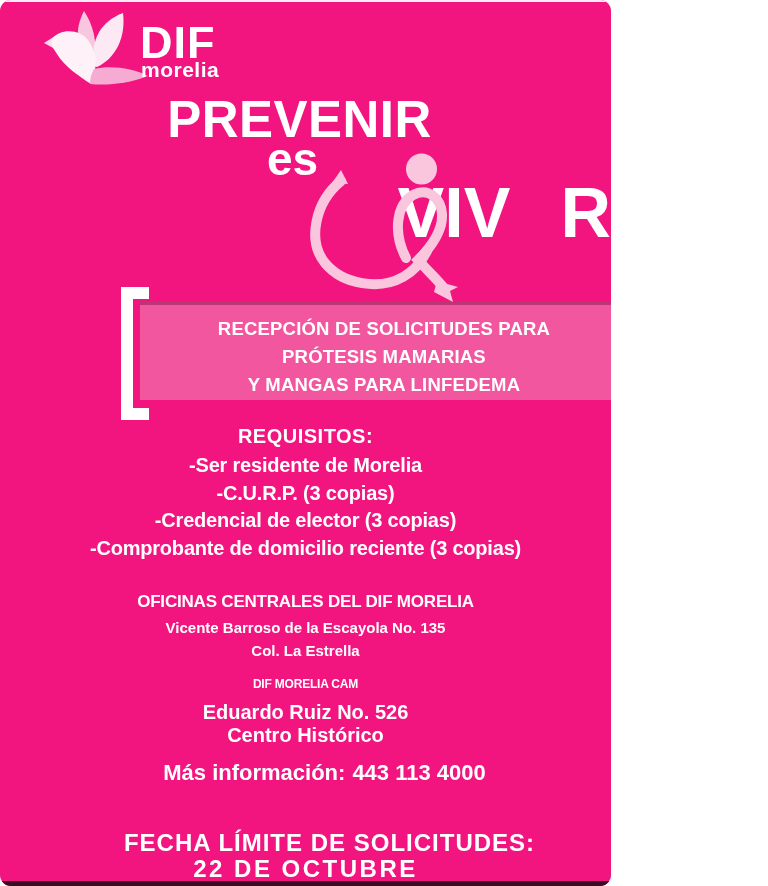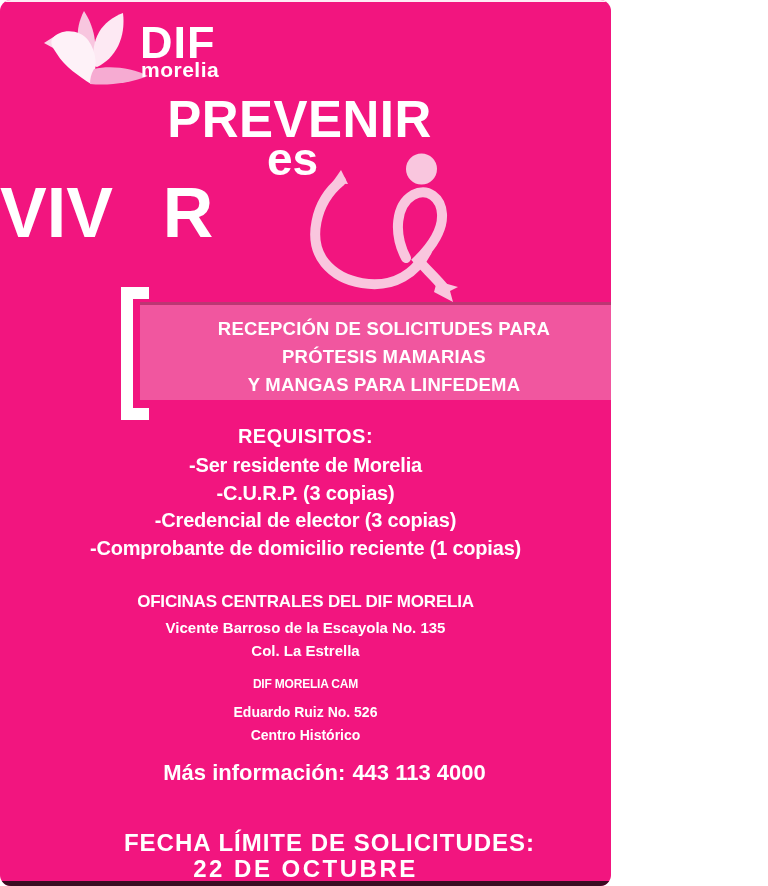--- a/index.html
+++ b/index.html
@@ -36,38 +36,38 @@
   .m-letter{left:607px;top:-14px;font-size:101px;font-weight:700;line-height:1;}
   .m-spark{left:691px;top:1px;}
   .m-tagline{left:600px;top:87px;width:120px;text-align:center;font-size:12px;line-height:1;white-space:nowrap;font-style:italic;}
   .m-tagline .bold{font-weight:700;}
 
   
   .hl-prevenir{top:94px;font-size:51px;font-weight:800;letter-spacing:.5px;line-height:1;}
   .hl-prevenir span{position:relative;left:-6px;}
   .hl-es{top:136px;font-size:46px;font-weight:700;line-height:1;}
   .hl-es span{position:relative;left:-13px;text-align:center;}
-  .hl-vivir{top:178px;line-height:1;display:flex;justify-content:flex-start;align-items:flex-start;gap:50px;left:0;right:0;font-size:70px;font-weight:800;}
+  .hl-vivir{top:178px;line-height:1;display:flex;justify-content:flex-end;align-items:flex-start;gap:50px;left:0;right:0;font-size:70px;font-weight:800;}
 
   
   .bracket{top:287px;width:28px;height:133px;border-left:12px solid #fff;border-top:12px solid #fff;border-bottom:12px solid #fff;}
   .bracket-left{left:121px;}
   .bracket-right{left:620px;transform:scaleX(-1);}
   .panel{left:140px;top:302px;width:488px;height:98px;background:var(--panel);border-top:3px solid rgba(109,8,50,.40);padding-top:10px;text-align:center;}
   .panel div{font-size:18.5px;font-weight:700;letter-spacing:.2px;line-height:28px;}
 
   
   .req-title{top:426px;font-size:20px;font-weight:800;letter-spacing:.5px;line-height:1;}
   .req-items{top:452px;font-size:20px;font-weight:700;line-height:27.5px;letter-spacing:-0.2px;}
 
   
   .loc-name-1{top:593px;font-size:17px;font-weight:800;letter-spacing:-0.2px;line-height:1;}
   .loc-lines-1{top:617px;font-size:15px;font-weight:700;line-height:22.5px;}
   .loc-name-2{top:678px;font-size:12px;font-weight:800;letter-spacing:-0.2px;line-height:1;}
-  .loc-lines-2{top:701px;font-size:14px;font-weight:700;line-height:22.5px;}
+  .loc-lines-2{top:701px;font-size:20px;font-weight:700;line-height:22.5px;}
 
   
   .contact{top:762px;font-size:22px;font-weight:800;line-height:1;padding-left:38px;}
   .contact .phone{margin-left:7px;}
 
   
   .deadline-1{top:831px;font-size:24px;font-weight:800;letter-spacing:1px;line-height:1;margin-left:48px;}
   .deadline-2{top:857px;font-size:24px;font-weight:800;letter-spacing:2.5px;line-height:1;}
 </style>
 </head>
@@ -116,21 +116,21 @@
     <div>RECEPCIÓN DE SOLICITUDES PARA</div>
     <div>PRÓTESIS MAMARIAS</div>
     <div>Y MANGAS PARA LINFEDEMA</div>
   </div>
 
   <div class="abs centered req-title">REQUISITOS:</div>
   <div class="abs centered req-items">
     <div>-Ser residente de Morelia</div>
     <div>-C.U.R.P. (3 copias)</div>
     <div>-Credencial de elector (3 copias)</div>
-    <div>-Comprobante de domicilio reciente (1 copias)</div>
+    <div>-Comprobante de domicilio reciente (3 copias)</div>
   </div>
 
   <div class="abs centered loc-name-1">OFICINAS CENTRALES DEL DIF MORELIA</div>
   <div class="abs centered loc-lines-1">
     <div>Vicente Barroso de la Escayola No. 135</div>
     <div>Col. La Estrella</div>
   </div>
   <div class="abs centered loc-name-2">DIF MORELIA CAM</div>
   <div class="abs centered loc-lines-2">
     <div>Eduardo Ruiz No. 526</div>

